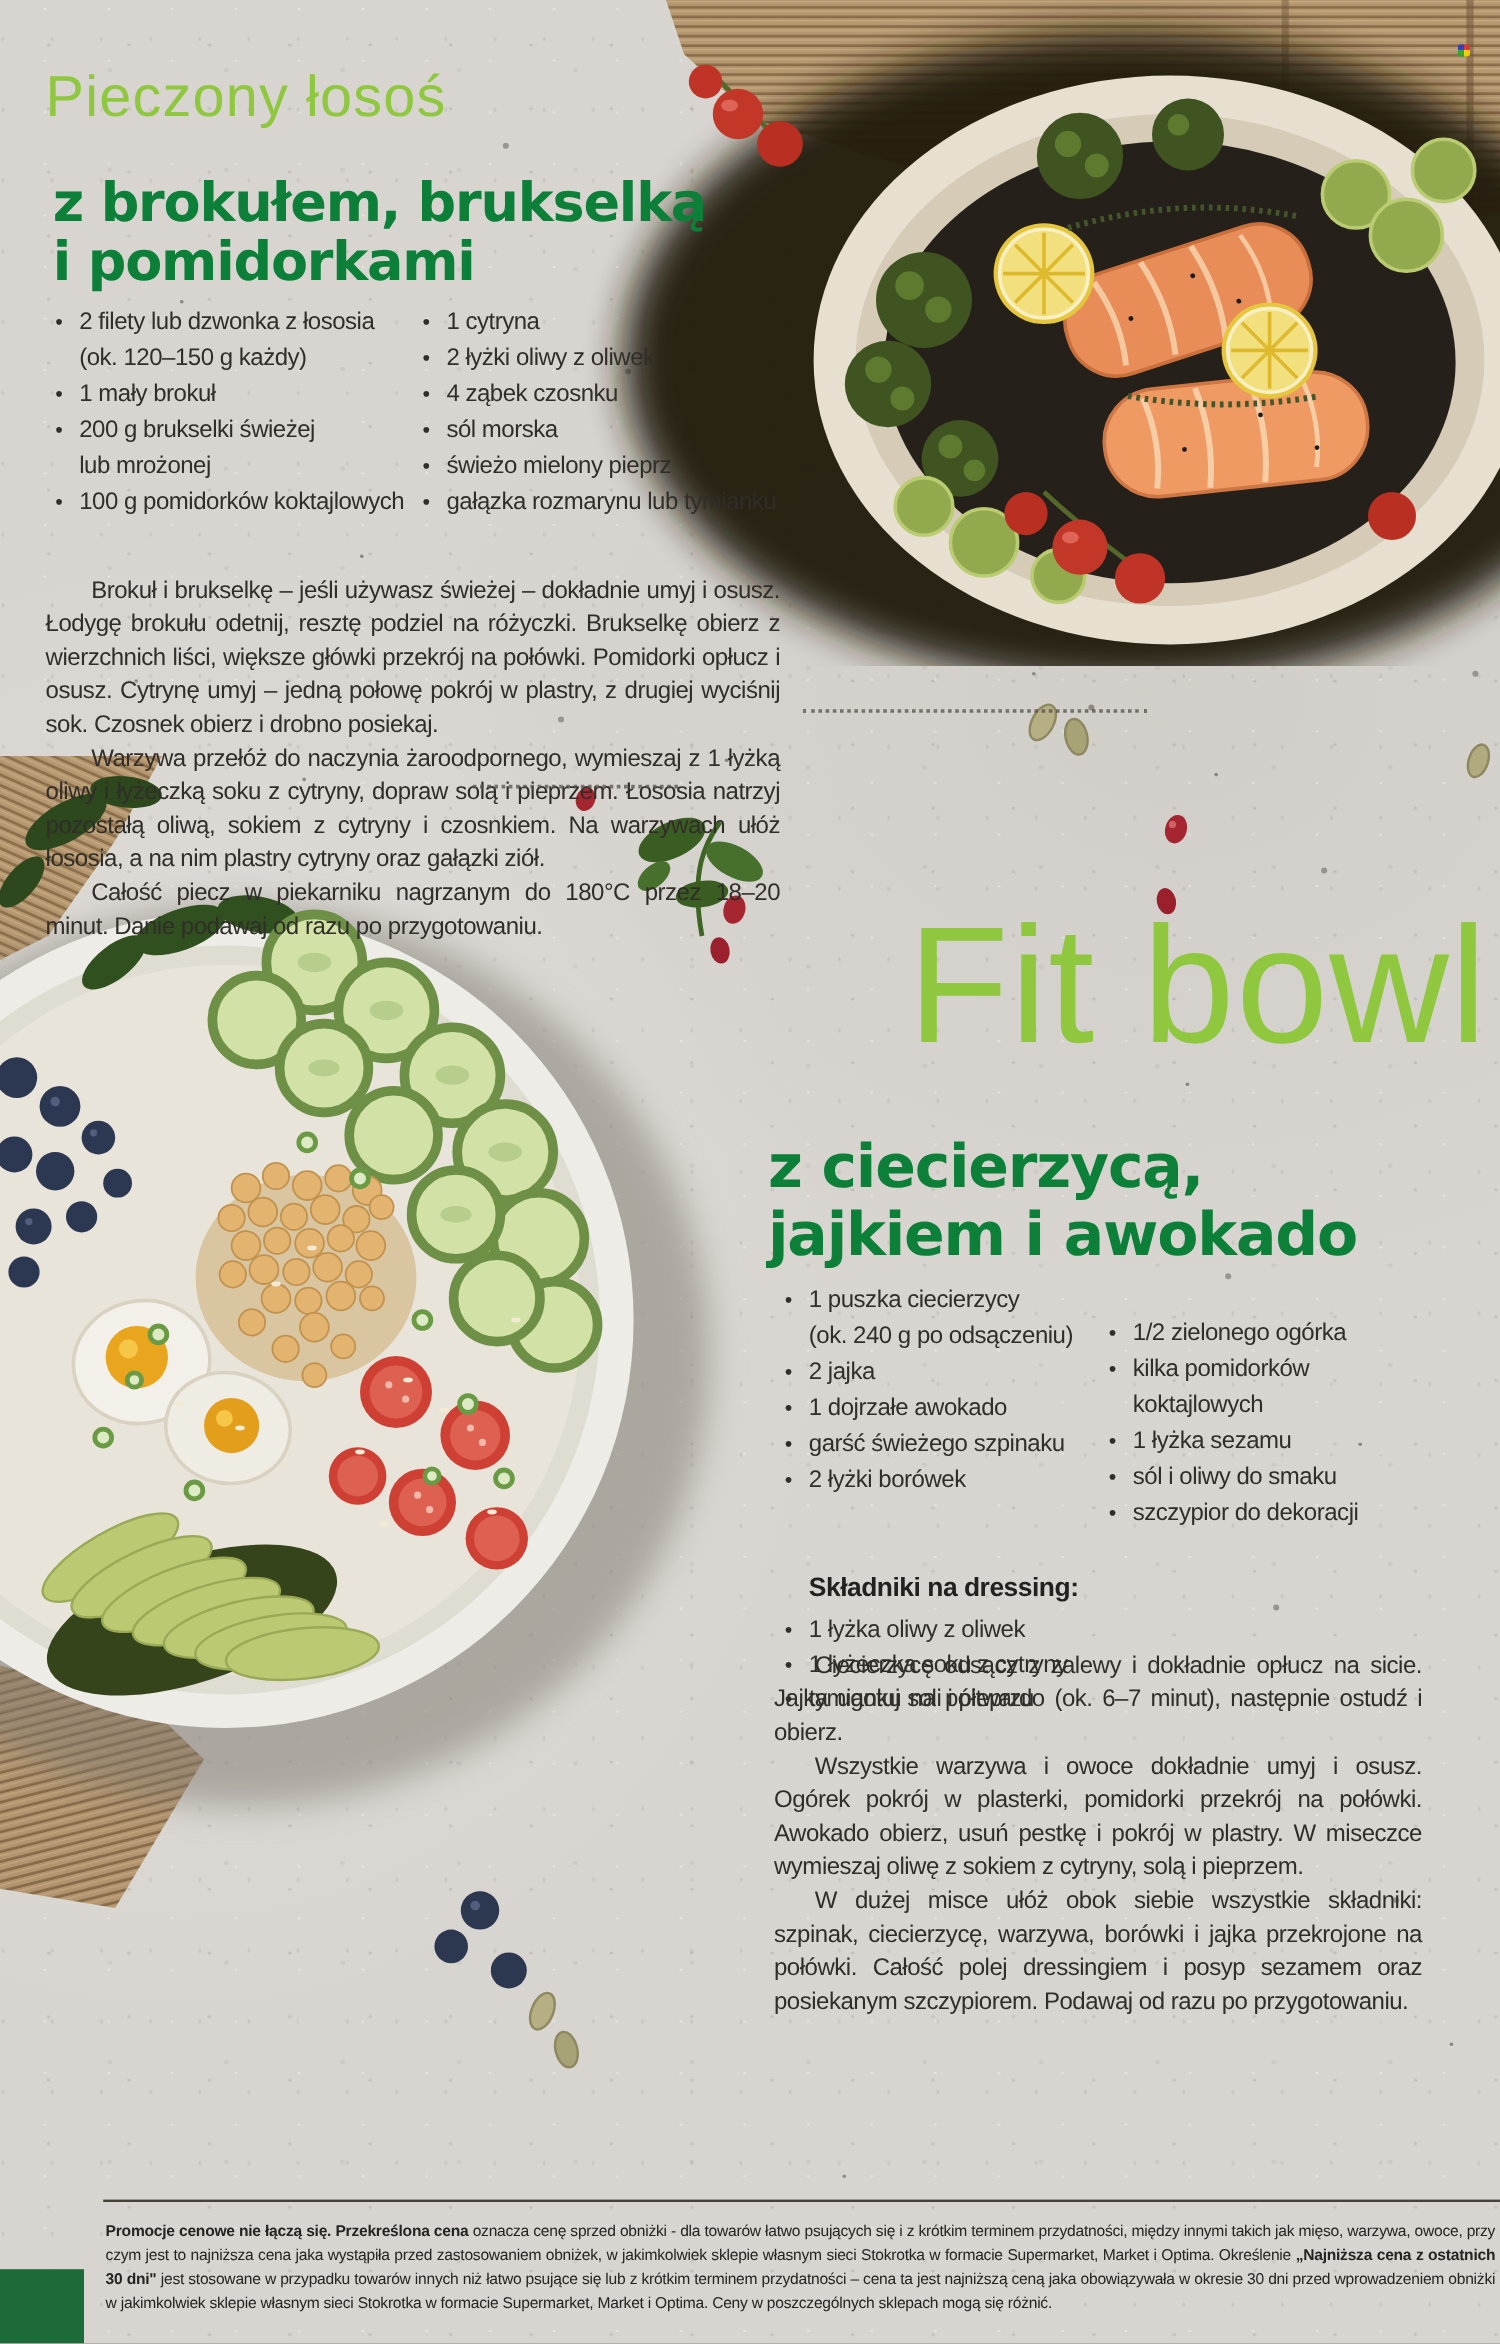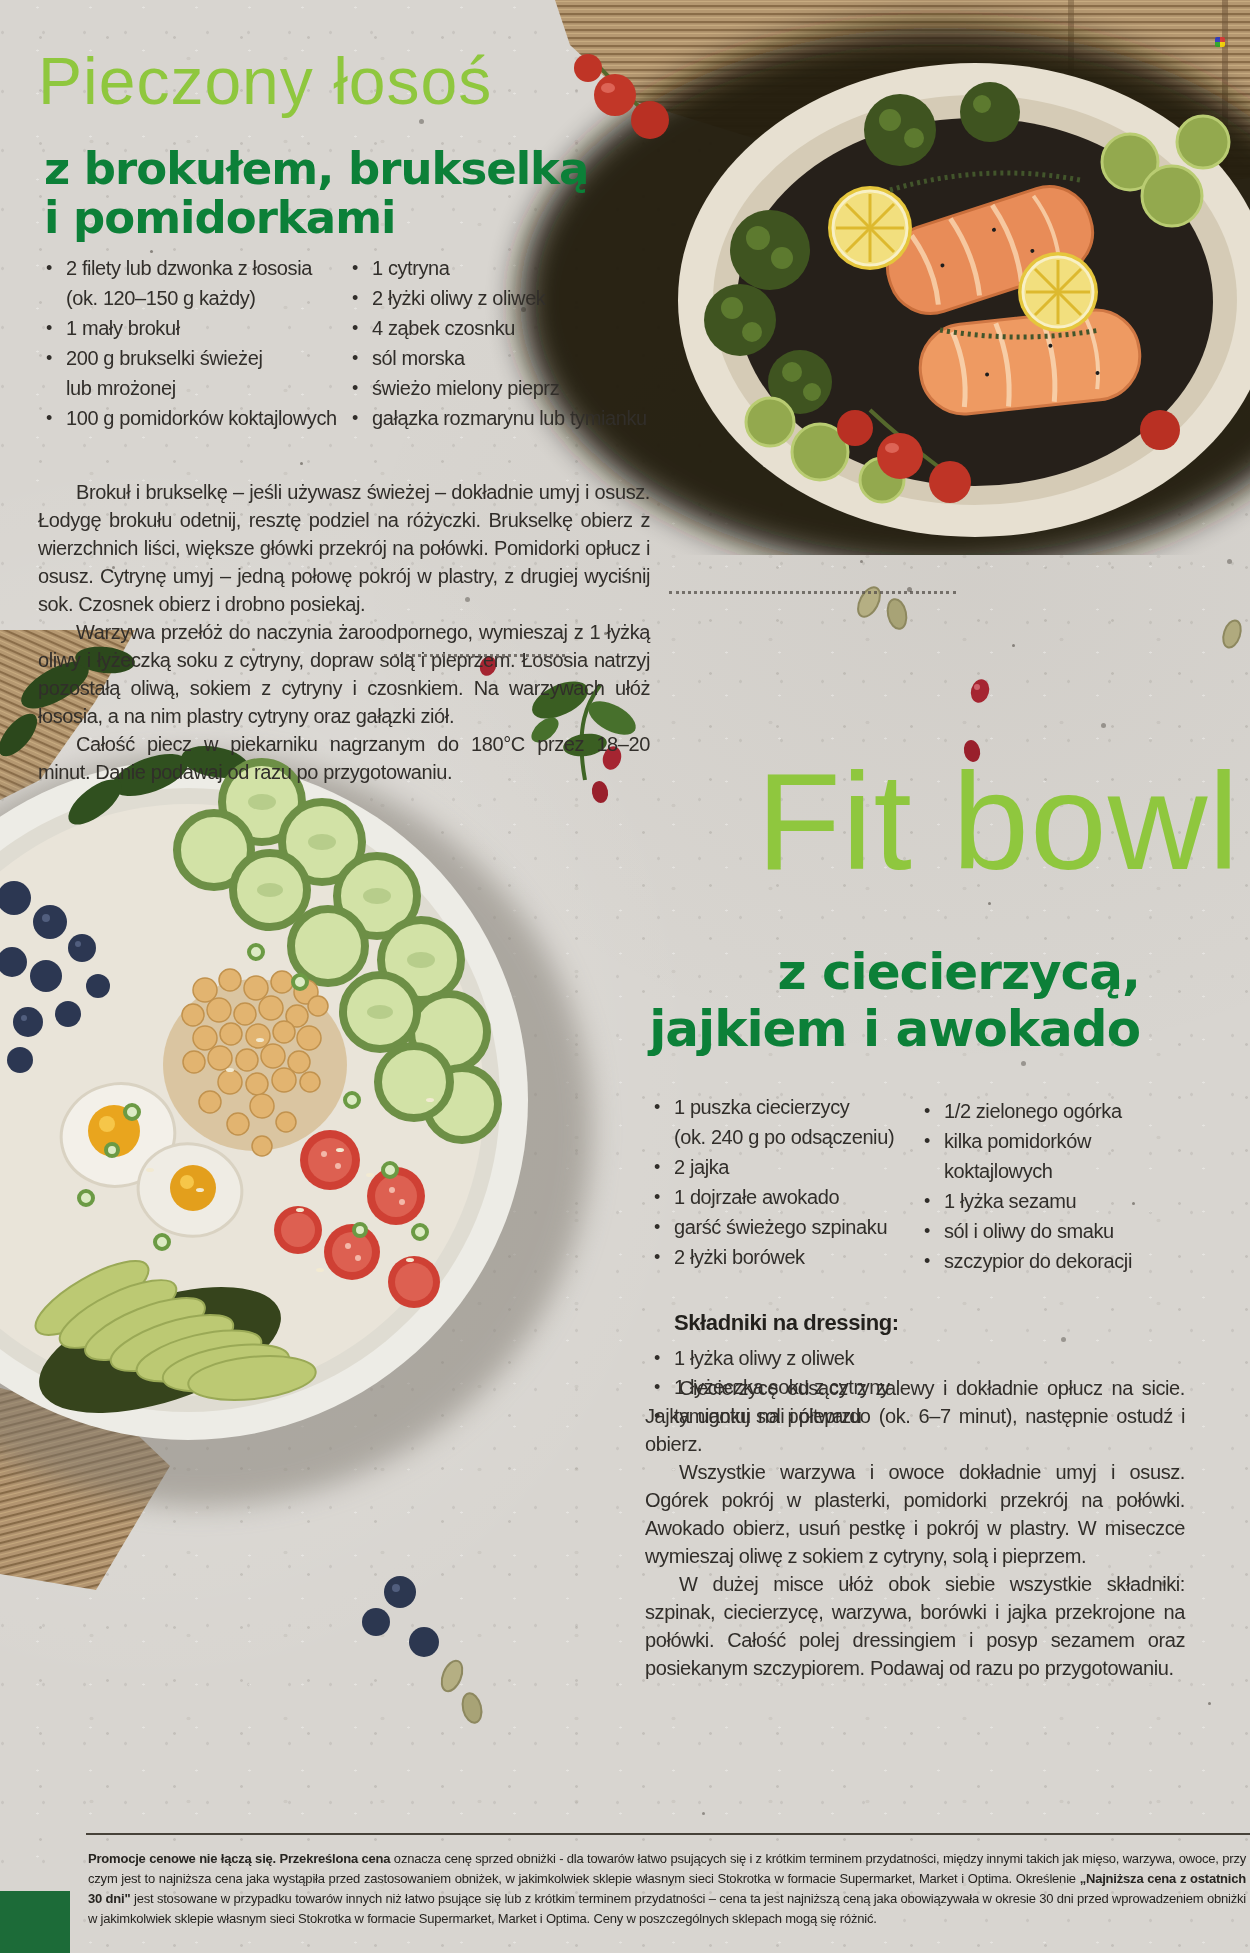--- a/index.html
+++ b/index.html
@@ -416,21 +416,21 @@
         <circle cx="376" cy="992" r="14"></circle>
         <circle cx="424" cy="1012" r="15"></circle>
       <circle cx="396" cy="958" r="4" fill="#515e7e"></circle>
     </g>
     <g>
       <ellipse cx="452" cy="1046" rx="9" ry="16" transform="rotate(22 452 1046)" fill="#b5af83" stroke="#8d885f" stroke-width="2"></ellipse>
       <ellipse cx="472" cy="1078" rx="9" ry="15" transform="rotate(-14 472 1078)" fill="#a8a376" stroke="#8d885f" stroke-width="2"></ellipse>
     </g>
   </svg>
 
-  <div class="abs script-title" style="left:38px;top:48px;font-size:66px;">Pieczony łosoś</div>
+  <div class="abs script-title" style="left:38px;top:58px;font-size:48px;">Pieczony łosoś</div>
   <div class="abs bold-green" style="left:44px;top:144px;font-size:45px;line-height:49px;">
     <div>z brokułem, brukselką</div>
     <div>i pomidorkami</div>
   </div>
 
   <ul class="ing" style="left:44px;top:253px;width:300px;">
       <li>
         <div>2 filety lub dzwonka z łososia</div>
         <div>(ok. 120–150 g każdy)</div>
       </li>
@@ -469,26 +469,26 @@
   <div class="instr" style="left:38px;top:478px;width:612px;">
       <p>Brokuł i brukselkę – jeśli używasz świeżej – dokładnie umyj i osusz. Łodygę brokułu odetnij, resztę podziel na różyczki. Brukselkę obierz z wierzchnich liści, większe główki przekrój na połówki. Pomidorki opłucz i osusz. Cytrynę umyj – jedną połowę pokrój w plastry, z drugiej wyciśnij sok. Czosnek obierz i drobno posiekaj.</p>
       <p>Warzywa przełóż do naczynia żaroodpornego, wymieszaj z 1 łyżką oliwy i łyżeczką soku z cytryny, dopraw solą i pieprzem. Łososia natrzyj pozostałą oliwą, sokiem z cytryny i czosnkiem. Na warzywach ułóż łososia, a na nim plastry cytryny oraz gałązki ziół.</p>
       <p>Całość piecz w piekarniku nagrzanym do 180°C przez 18–20 minut. Danie podawaj od razu po przygotowaniu.</p>
     </div>
 
   <div class="dots" style="left:669px;top:591px;width:287px;"></div>
   <div class="dots" style="left:394px;top:654px;width:171px;"></div>
 
   <div class="abs script-title" style="left:640px;top:752px;width:600px;text-align:right;font-size:138px;">Fit bowl</div>
-  <div class="abs bold-green" style="left:640px;top:944px;width:500px;text-align:right;font-size:50px;line-height:57px;">
+  <div class="abs bold-green" style="left:640px;top:944px;width:500px;text-align:left;font-size:50px;line-height:57px;">
     <div>z ciecierzycą,</div>
     <div>jajkiem i awokado</div>
   </div>
 
-  <ul class="ing" style="left:652px;top:1092px;width:260px;">
+  <ul class="ing" style="left:652px;top:1068px;width:260px;">
       <li>
         <div>1 puszka ciecierzycy</div>
         <div>(ok. 240 g po odsączeniu)</div>
       </li>
       <li>
         <div>2 jajka</div>
       </li>
       <li>
         <div>1 dojrzałe awokado</div>
       </li>

